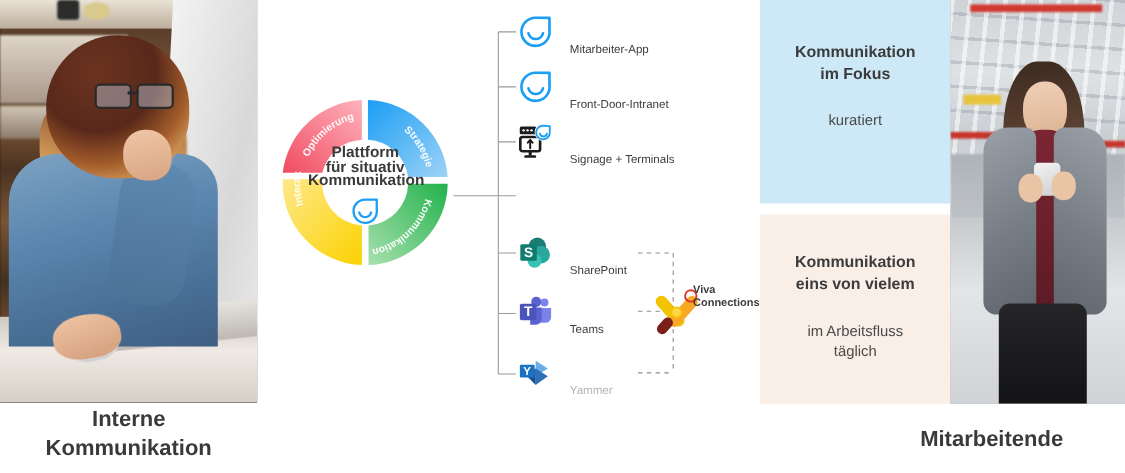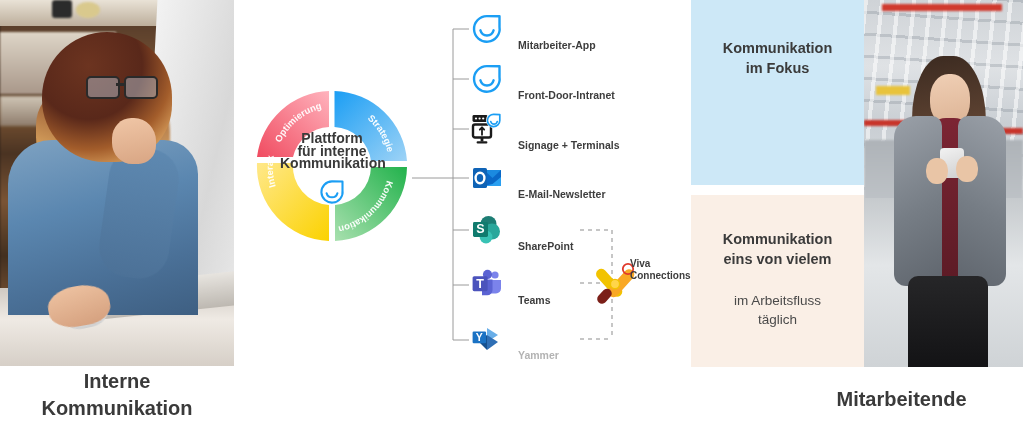--- a/index.html
+++ b/index.html
@@ -85,21 +85,21 @@
 
   .sb-face{position:absolute;}
 
   
   #tree{position:absolute;left:178px;top:0;width:60px;height:367px;}
 
   
   #list{position:absolute;left:236px;top:0;width:220px;height:367px;}
   .li{position:absolute;left:0;display:flex;align-items:center;height:34px;}
   .li .ico{width:34px;height:34px;position:relative;flex:0 0 34px;}
-  .li .lbl{margin-left:14px;font-size:10.5px;font-weight:700;color:#3d3d3d;white-space:nowrap;margin-top:31px;}
+  .li .lbl{margin-left:14px;font-size:10.5px;font-weight:400;color:#3d3d3d;white-space:nowrap;margin-top:31px;}
   .li .lbl.muted{color:#b3b3b3;}
 
   
   #viva{position:absolute;left:578px;top:196px;width:112px;height:160px;}
   #viva .vlabel{position:absolute;left:52px;top:62px;width:60px;font-size:10px;font-weight:700;color:#3d3d3d;line-height:12px;}
 
   
   .panel{position:absolute;left:691px;width:173px;text-align:center;}
   #panel-blue{top:0;height:185px;background:#cde8f7;}
   #panel-cream{top:195px;height:172px;background:#faefe6;}
@@ -187,21 +187,21 @@
         <text font-family="Liberation Sans, sans-serif" font-size="9.4" font-weight="bold" fill="rgba(255,255,255,.95)">
           <textPath href="#arcInt" startOffset="2%">Interaktion</textPath>
         </text>
         <text font-family="Liberation Sans, sans-serif" font-size="9.4" font-weight="bold" fill="rgba(255,255,255,.95)">
           <textPath href="#arcOpt" startOffset="2%">Optimierung</textPath>
         </text>
       </svg>
 
       <div class="donut-center-txt">
         <div>Plattform</div>
-        <div>für interne</div>
+        <div>für situativ</div>
         <div>Kommunikation</div>
       </div>
 
       <div class="sb-face" style="left:66px;top:92px;">
         <svg width="28" height="28" viewBox="0 0 28 28">
           <path d="M24.5 3.5 L24.5 12.5 A10.6 10.6 0 1 1 14 3.4 Z" fill="#fff" stroke="#1b9ef4" stroke-width="2.1" stroke-linejoin="round"></path>
           <path d="M8.6 15.2 A5.6 5.6 0 0 0 19.4 15.2" fill="none" stroke="#1b9ef4" stroke-width="2.1" stroke-linecap="round"></path>
         </svg>
       </div>
     </div>
@@ -256,32 +256,20 @@
             <rect x="10.6" y="25.5" width="2.8" height="4" fill="#1b1b1b"></rect>
             <rect x="6.6" y="29.2" width="10.8" height="2.3" rx="1.1" fill="#1b1b1b"></rect>
             <circle cx="24" cy="8.2" r="8" fill="#fff"></circle>
             <path d="M29.8 2.6 L29.8 8.6 A6.2 6.2 0 1 1 24 2.3 Z" fill="#fff" stroke="#1b9ef4" stroke-width="1.7" stroke-linejoin="round"></path>
             <path d="M20.8 9.6 A3.3 3.3 0 0 0 27.2 9.6" fill="none" stroke="#1b9ef4" stroke-width="1.7" stroke-linecap="round"></path>
           </svg>
         </span>
         <span class="lbl">Signage + Terminals</span>
       </div>
 
-      <div class="li" style="top:161px;">
-        <span class="ico">
-          <svg width="34" height="34" viewBox="0 0 34 34">
-            <path d="M14 9 h17 v16 h-17 z" fill="#0a68c7"></path>
-            <path d="M14 9 h17 l-8.5 8 z" fill="#1b8ae0"></path>
-            <path d="M14 25 h17 v-9 l-8.5 7 z" fill="#2a9ff0"></path>
-            <rect x="3" y="7" width="14" height="20" rx="1.6" fill="#0f63b6"></rect>
-            <ellipse cx="10" cy="17" rx="4.4" ry="5.3" fill="none" stroke="#fff" stroke-width="2.4"></ellipse>
-          </svg>
-        </span>
-        <span class="lbl">E-Mail-Newsletter</span>
-      </div>
 
       <div class="li" style="top:213px;">
         <span class="ico">
           <svg width="34" height="34" viewBox="0 0 34 34">
             <circle cx="18.5" cy="11" r="8" fill="#1d7d74"></circle>
             <circle cx="22" cy="18.5" r="8" fill="#2aa79b"></circle>
             <circle cx="16" cy="24" r="6.4" fill="#38c2b4"></circle>
             <rect x="3" y="9" width="15" height="15" rx="1.4" fill="#107b6e"></rect>
             <text x="10.5" y="20.4" text-anchor="middle" font-family="Liberation Sans, sans-serif" font-size="12.5" font-weight="bold" fill="#fff">S</text>
           </svg>
@@ -337,20 +325,21 @@
     </svg>
     <div class="vlabel">
       <div>Viva</div>
       <div>Connections</div>
     </div>
   </div>
 
   <div class="panel" id="panel-blue">
     <div class="p-title" style="margin-top:38px;">Kommunikation</div>
     <div class="p-title">im Fokus</div>
+    <div class="p-sub" style="margin-top:22px;">kuratiert</div>
   </div>
 
   <div class="panel" id="panel-cream">
     <div class="p-title" style="margin-top:34px;">Kommunikation</div>
     <div class="p-title">eins von vielem</div>
     <div class="p-sub" style="margin-top:22px;">im Arbeitsfluss</div>
     <div class="p-sub">täglich</div>
   </div>
 
   <div class="photo" id="photo-right">

